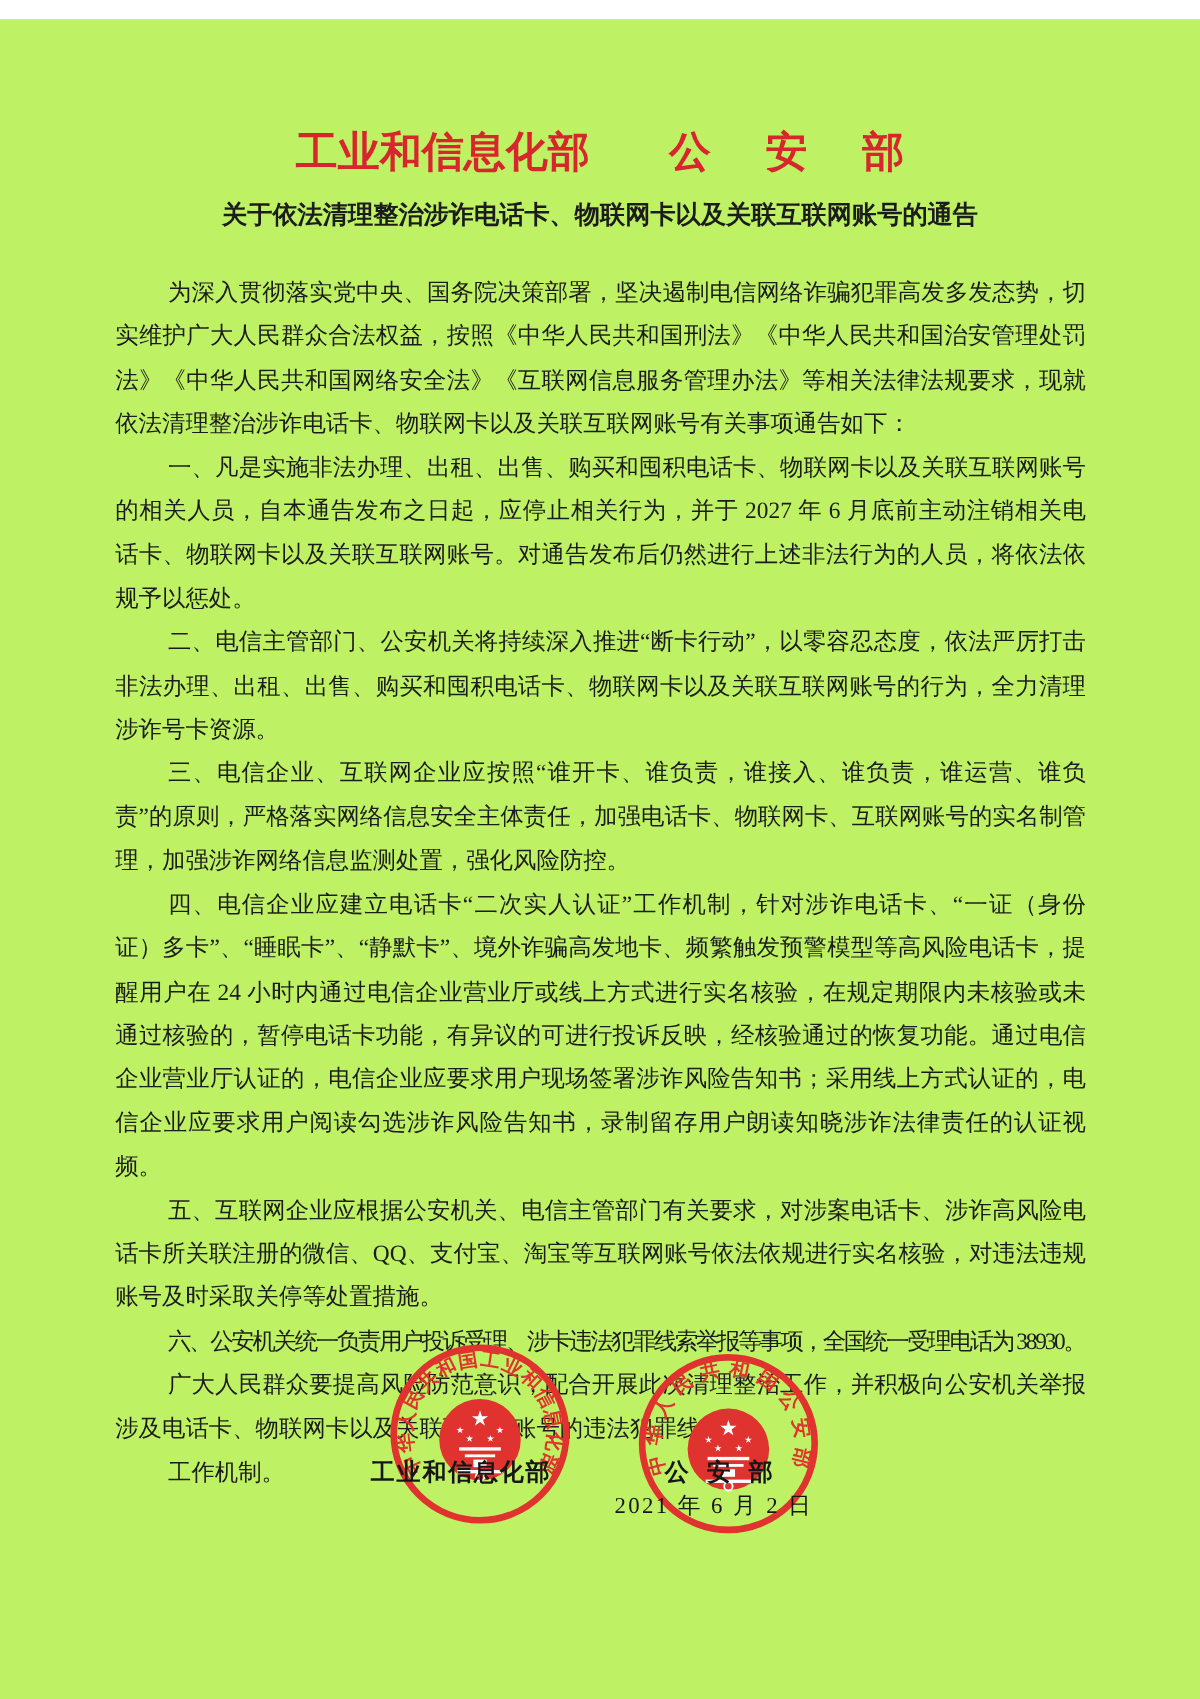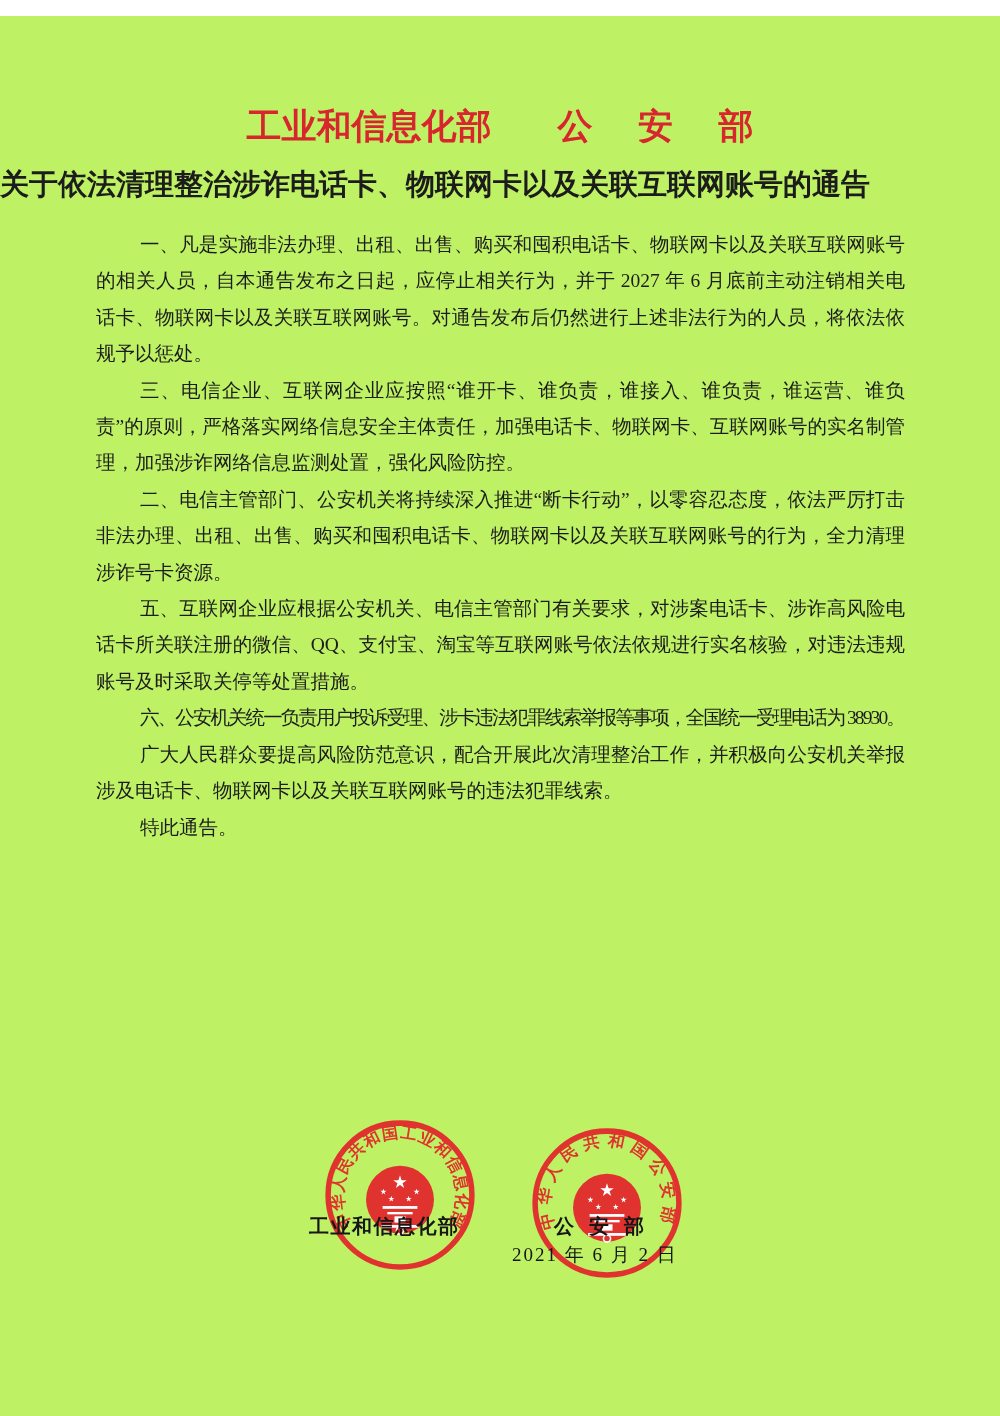--- a/index.html
+++ b/index.html
@@ -21,21 +21,21 @@
     position:absolute;top:93px;left:0;width:100%;
     display:flex;justify-content:center;align-items:baseline;gap:66px;
   }
   .ministry{
     font-size:35px;font-weight:700;color:var(--header-red);
     white-space:nowrap;line-height:1;
   }
   .ministry.spaced{letter-spacing:1.3em;margin-right:-1.3em;}
   .doc-title{
     position:absolute;top:149px;left:0;width:100%;
-    font-size:29px;font-weight:700;line-height:1.35;
+    text-align:center;font-size:21px;font-weight:700;line-height:1.35;
   }
   .body-text{
     position:absolute;top:211px;left:96px;right:95px;
     font-size:19.5px;line-height:36.4px;text-align:justify;
     text-justify:inter-ideograph;
   }
   .body-text p{margin:0;text-indent:44px;}
   .body-text p.condensed{letter-spacing:-1.9px;}
   .seal-area{
     position:absolute;top:1100px;left:0;width:100%;height:316px;
@@ -67,27 +67,29 @@
 <div class="page">
 
   <div class="header">
     <span class="ministry">工业和信息化部</span>
     <span class="ministry spaced">公安部</span>
   </div>
 
   <div class="doc-title">关于依法清理整治涉诈电话卡、物联网卡以及关联互联网账号的通告</div>
 
   <div class="body-text">
+    <p>为深入贯彻落实党中央、国务院决策部署，坚决遏制电信网络诈骗犯罪高发多发态势，切实维护广大人民群众合法权益，按照《中华人民共和国刑法》《中华人民共和国治安管理处罚法》《中华人民共和国网络安全法》《互联网信息服务管理办法》等相关法律法规要求，现就依法清理整治涉诈电话卡、物联网卡以及关联互联网账号有关事项通告如下：</p>
     <p>一、凡是实施非法办理、出租、出售、购买和囤积电话卡、物联网卡以及关联互联网账号的相关人员，自本通告发布之日起，应停止相关行为，并于 2027 年 6 月底前主动注销相关电话卡、物联网卡以及关联互联网账号。对通告发布后仍然进行上述非法行为的人员，将依法依规予以惩处。</p>
+    <p>二、电信主管部门、公安机关将持续深入推进“断卡行动”，以零容忍态度，依法严厉打击非法办理、出租、出售、购买和囤积电话卡、物联网卡以及关联互联网账号的行为，全力清理涉诈号卡资源。</p>
     <p>三、电信企业、互联网企业应按照“谁开卡、谁负责，谁接入、谁负责，谁运营、谁负责”的原则，严格落实网络信息安全主体责任，加强电话卡、物联网卡、互联网账号的实名制管理，加强涉诈网络信息监测处置，强化风险防控。</p>
-    <p>二、电信主管部门、公安机关将持续深入推进“断卡行动”，以零容忍态度，依法严厉打击非法办理、出租、出售、购买和囤积电话卡、物联网卡以及关联互联网账号的行为，全力清理涉诈号卡资源。</p>
+    <p>四、电信企业应建立电话卡“二次实人认证”工作机制，针对涉诈电话卡、“一证（身份证）多卡”、“睡眠卡”、“静默卡”、境外诈骗高发地卡、频繁触发预警模型等高风险电话卡，提醒用户在 24 小时内通过电信企业营业厅或线上方式进行实名核验，在规定期限内未核验或未通过核验的，暂停电话卡功能，有异议的可进行投诉反映，经核验通过的恢复功能。通过电信企业营业厅认证的，电信企业应要求用户现场签署涉诈风险告知书；采用线上方式认证的，电信企业应要求用户阅读勾选涉诈风险告知书，录制留存用户朗读知晓涉诈法律责任的认证视频。</p>
     <p>五、互联网企业应根据公安机关、电信主管部门有关要求，对涉案电话卡、涉诈高风险电话卡所关联注册的微信、QQ、支付宝、淘宝等互联网账号依法依规进行实名核验，对违法违规账号及时采取关停等处置措施。</p>
     <p class="condensed">六、公安机关统一负责用户投诉受理、涉卡违法犯罪线索举报等事项，全国统一受理电话为 38930。</p>
     <p>广大人民群众要提高风险防范意识，配合开展此次清理整治工作，并积极向公安机关举报涉及电话卡、物联网卡以及关联互联网账号的违法犯罪线索。</p>
-    <p>特此通告。</p>
+    <p>工作机制。</p>
   </div>
 
   <div class="seal-area">
 
     <svg class="seal left" viewBox="0 0 200 200">
       <circle class="seal-ring" cx="100" cy="100" r="91"></circle>
       <path id="arc-left" d="M 41.0 141.3 A 72 72 0 1 1 159.0 141.3" fill="none"></path>
       <text class="ring-text" font-size="20.5" letter-spacing="1.5">
         <textPath href="#arc-left" startOffset="50%" text-anchor="middle">中华人民共和国工业和信息化部</textPath>
       </text>

